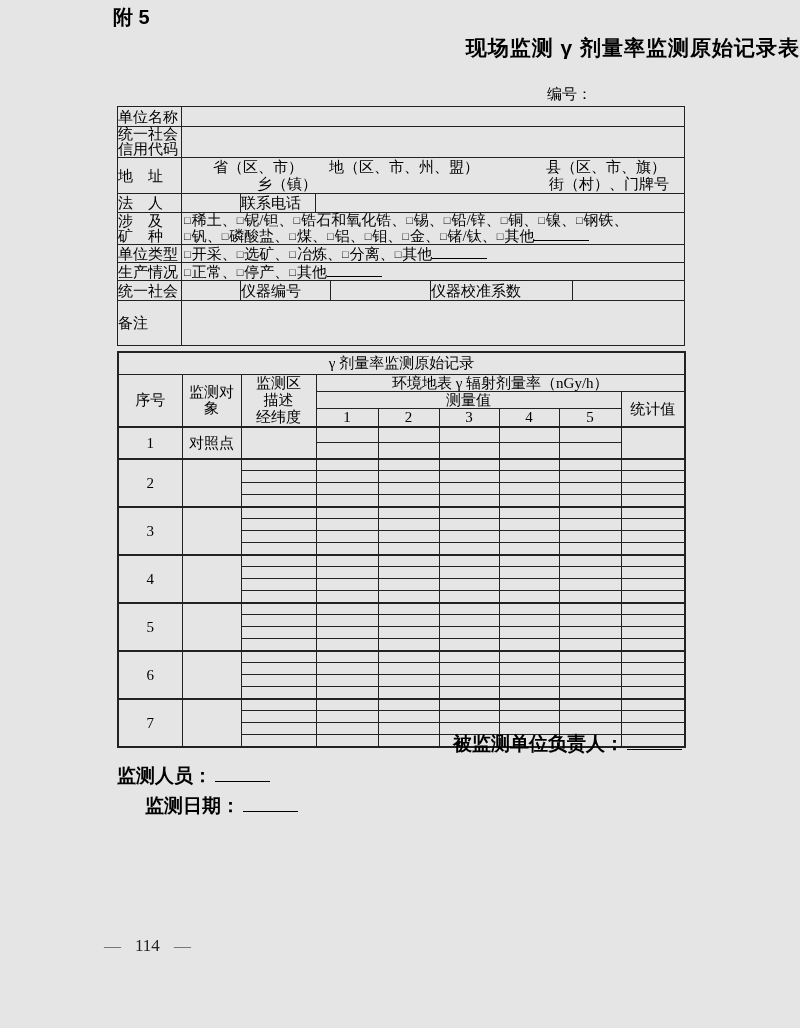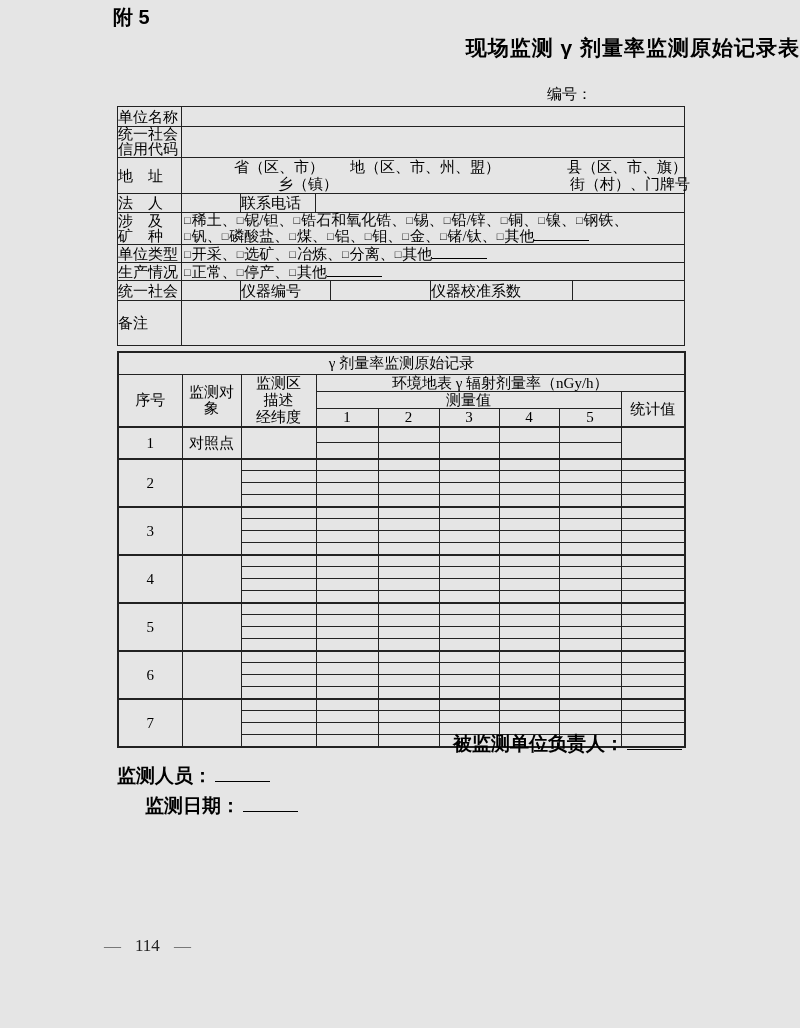--- a/index.html
+++ b/index.html
@@ -19,21 +19,21 @@
   .form-table{position:absolute;left:117px;top:106px;width:567px;}
   .form-table td{border:1px solid #222;}
   .lbl{text-align:left;}
   .lbl div{line-height:15px;}
   .val{text-align:left;padding-left:2px;}
 
   .box{font-size:11px;vertical-align:1px;margin-right:1px;}
   .uline{display:inline-block;width:55px;height:12px;border-bottom:1px solid #000;}
 
   .addr-cell{position:relative;}
-  .addr-cell span{position:absolute;white-space:nowrap;line-height:17px;margin-left:21px;}
+  .addr-cell span{position:absolute;white-space:nowrap;line-height:17px;}
   .a1{left:31px;top:1px;}  .a2{left:147px;top:1px;} .a3{left:364px;top:1px;}
   .b1{left:75px;top:18px;} .b2{left:367px;top:18px;}
 
   
   .record-table{position:absolute;left:117px;top:351px;width:567px;border:2px solid #222;padding-left:36px;}
   .record-table td{border:1px solid #222;text-align:center;}
   .record-table tr.sub td{border-top:1px solid #8c8c8c;}
   .record-table tr.group-first td{border-top:2px solid #222;}
   .section-row td{border-bottom:1px solid #222;}
   tr.h22{height:22px;} tr.h17{height:17px;} tr.h18{height:18px;}

